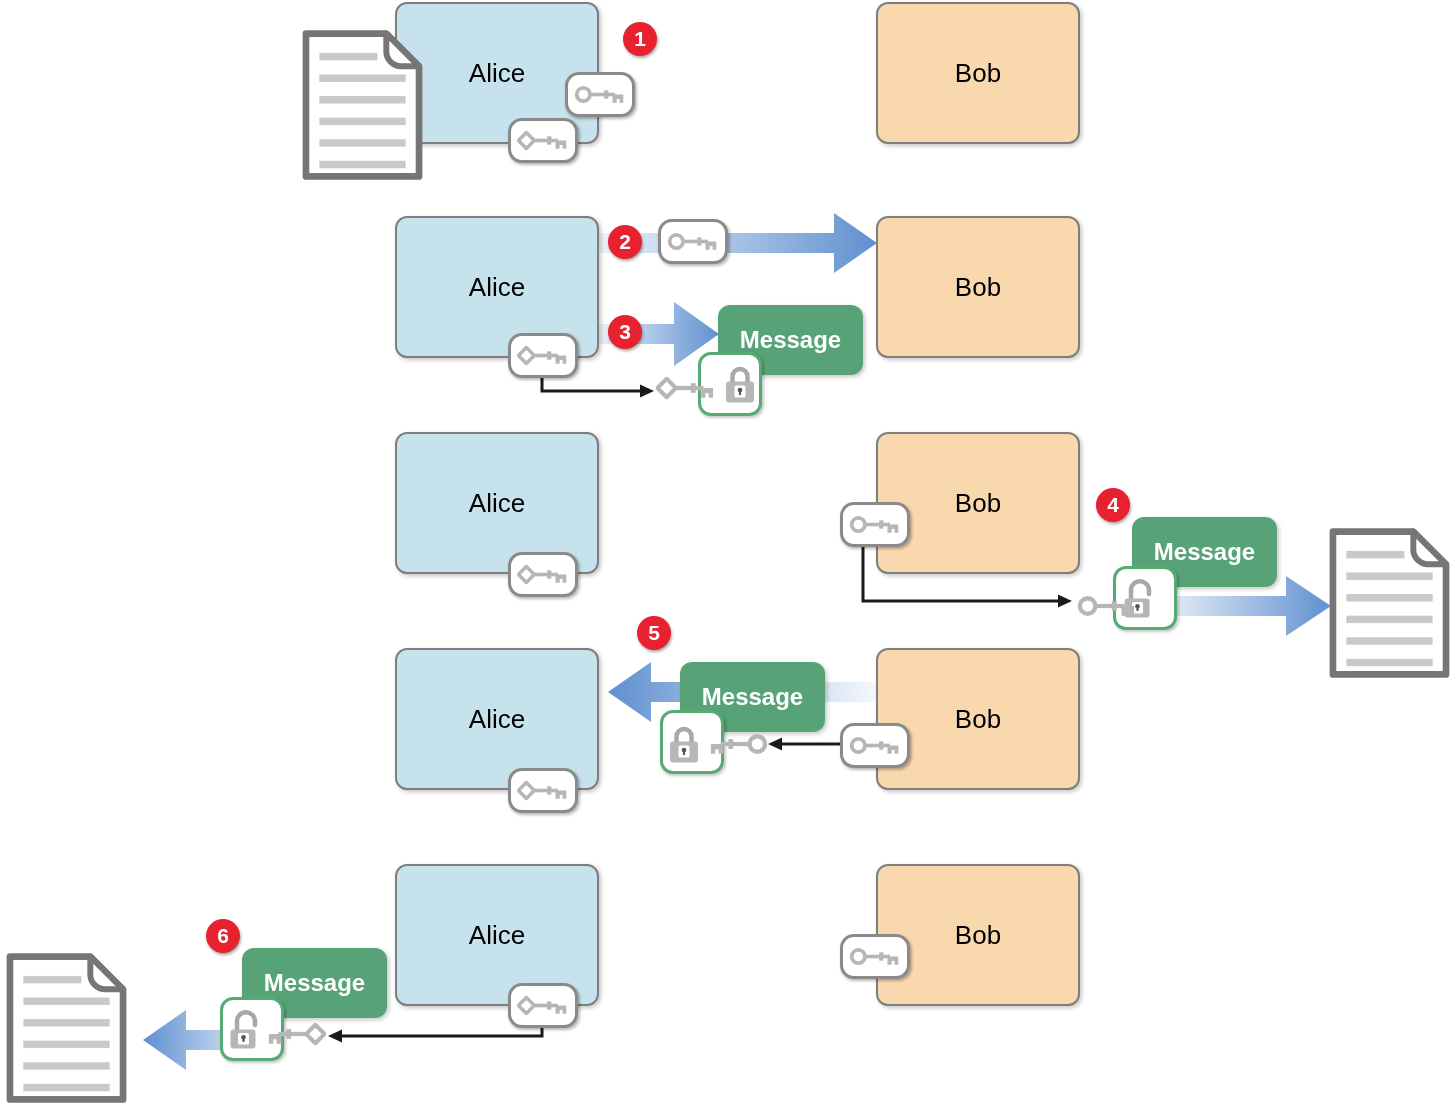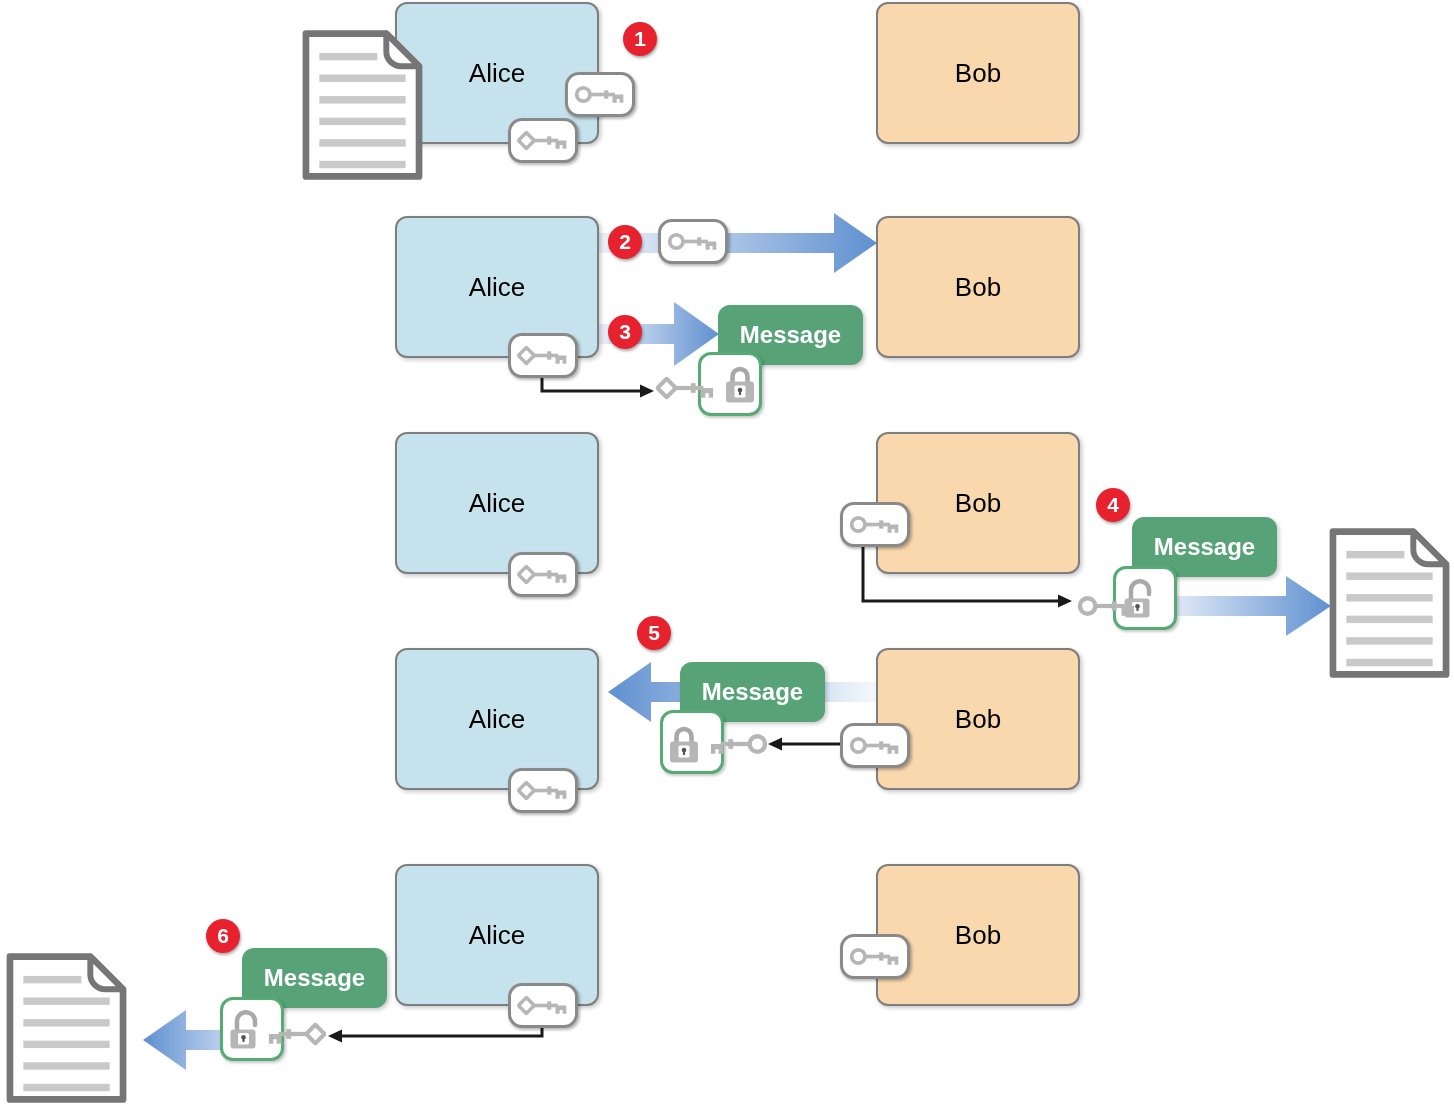--- a/index.html
+++ b/index.html
@@ -8,21 +8,21 @@
   .box{position:absolute;width:204px;height:142px;box-sizing:border-box;
        border:2px solid var(--outline-gray,#7e7e7e);border-radius:12px;z-index:3;
        display:flex;align-items:center;justify-content:center;
        font-size:26px;color:#000;box-shadow:2px 2px 4px rgba(0,0,0,.22);}
   .alice{background:var(--alice-box,#c6e2ec);text-align:right;}
   .bob{background:var(--bob-box,#fad8ae);align-items:center;}
   .badge{position:absolute;width:34px;height:34px;border-radius:50%;z-index:8;
          background:var(--badge,#e8212e);color:#fff;font-weight:bold;font-size:21px;
          display:flex;align-items:center;justify-content:center;
          box-shadow:1px 2px 3px rgba(0,0,0,.35);}
-  .msg{position:absolute;width:145px;height:60px;border-radius:12px;z-index:4;
+  .msg{position:absolute;width:145px;height:70px;border-radius:12px;z-index:4;
        background:var(--message-box,#57a377);color:#fff;font-weight:bold;font-size:24px;
        display:flex;align-items:center;justify-content:center;
        box-shadow:2px 2px 4px rgba(0,0,0,.22);}
   .pill{position:absolute;width:70px;height:45px;box-sizing:border-box;background:#fff;
         border:3.5px solid #8a8a8a;border-radius:14px;z-index:7;
         display:flex;align-items:center;justify-content:center;
         box-shadow:1.5px 2px 3px rgba(0,0,0,.28);}
   .pill svg{width:52px;height:25px;display:block;}
   .tile{position:absolute;width:64px;height:64px;box-sizing:border-box;background:#fff;
         border:3px solid var(--lock-tile-border,#56ab74);border-radius:13px;z-index:6;

